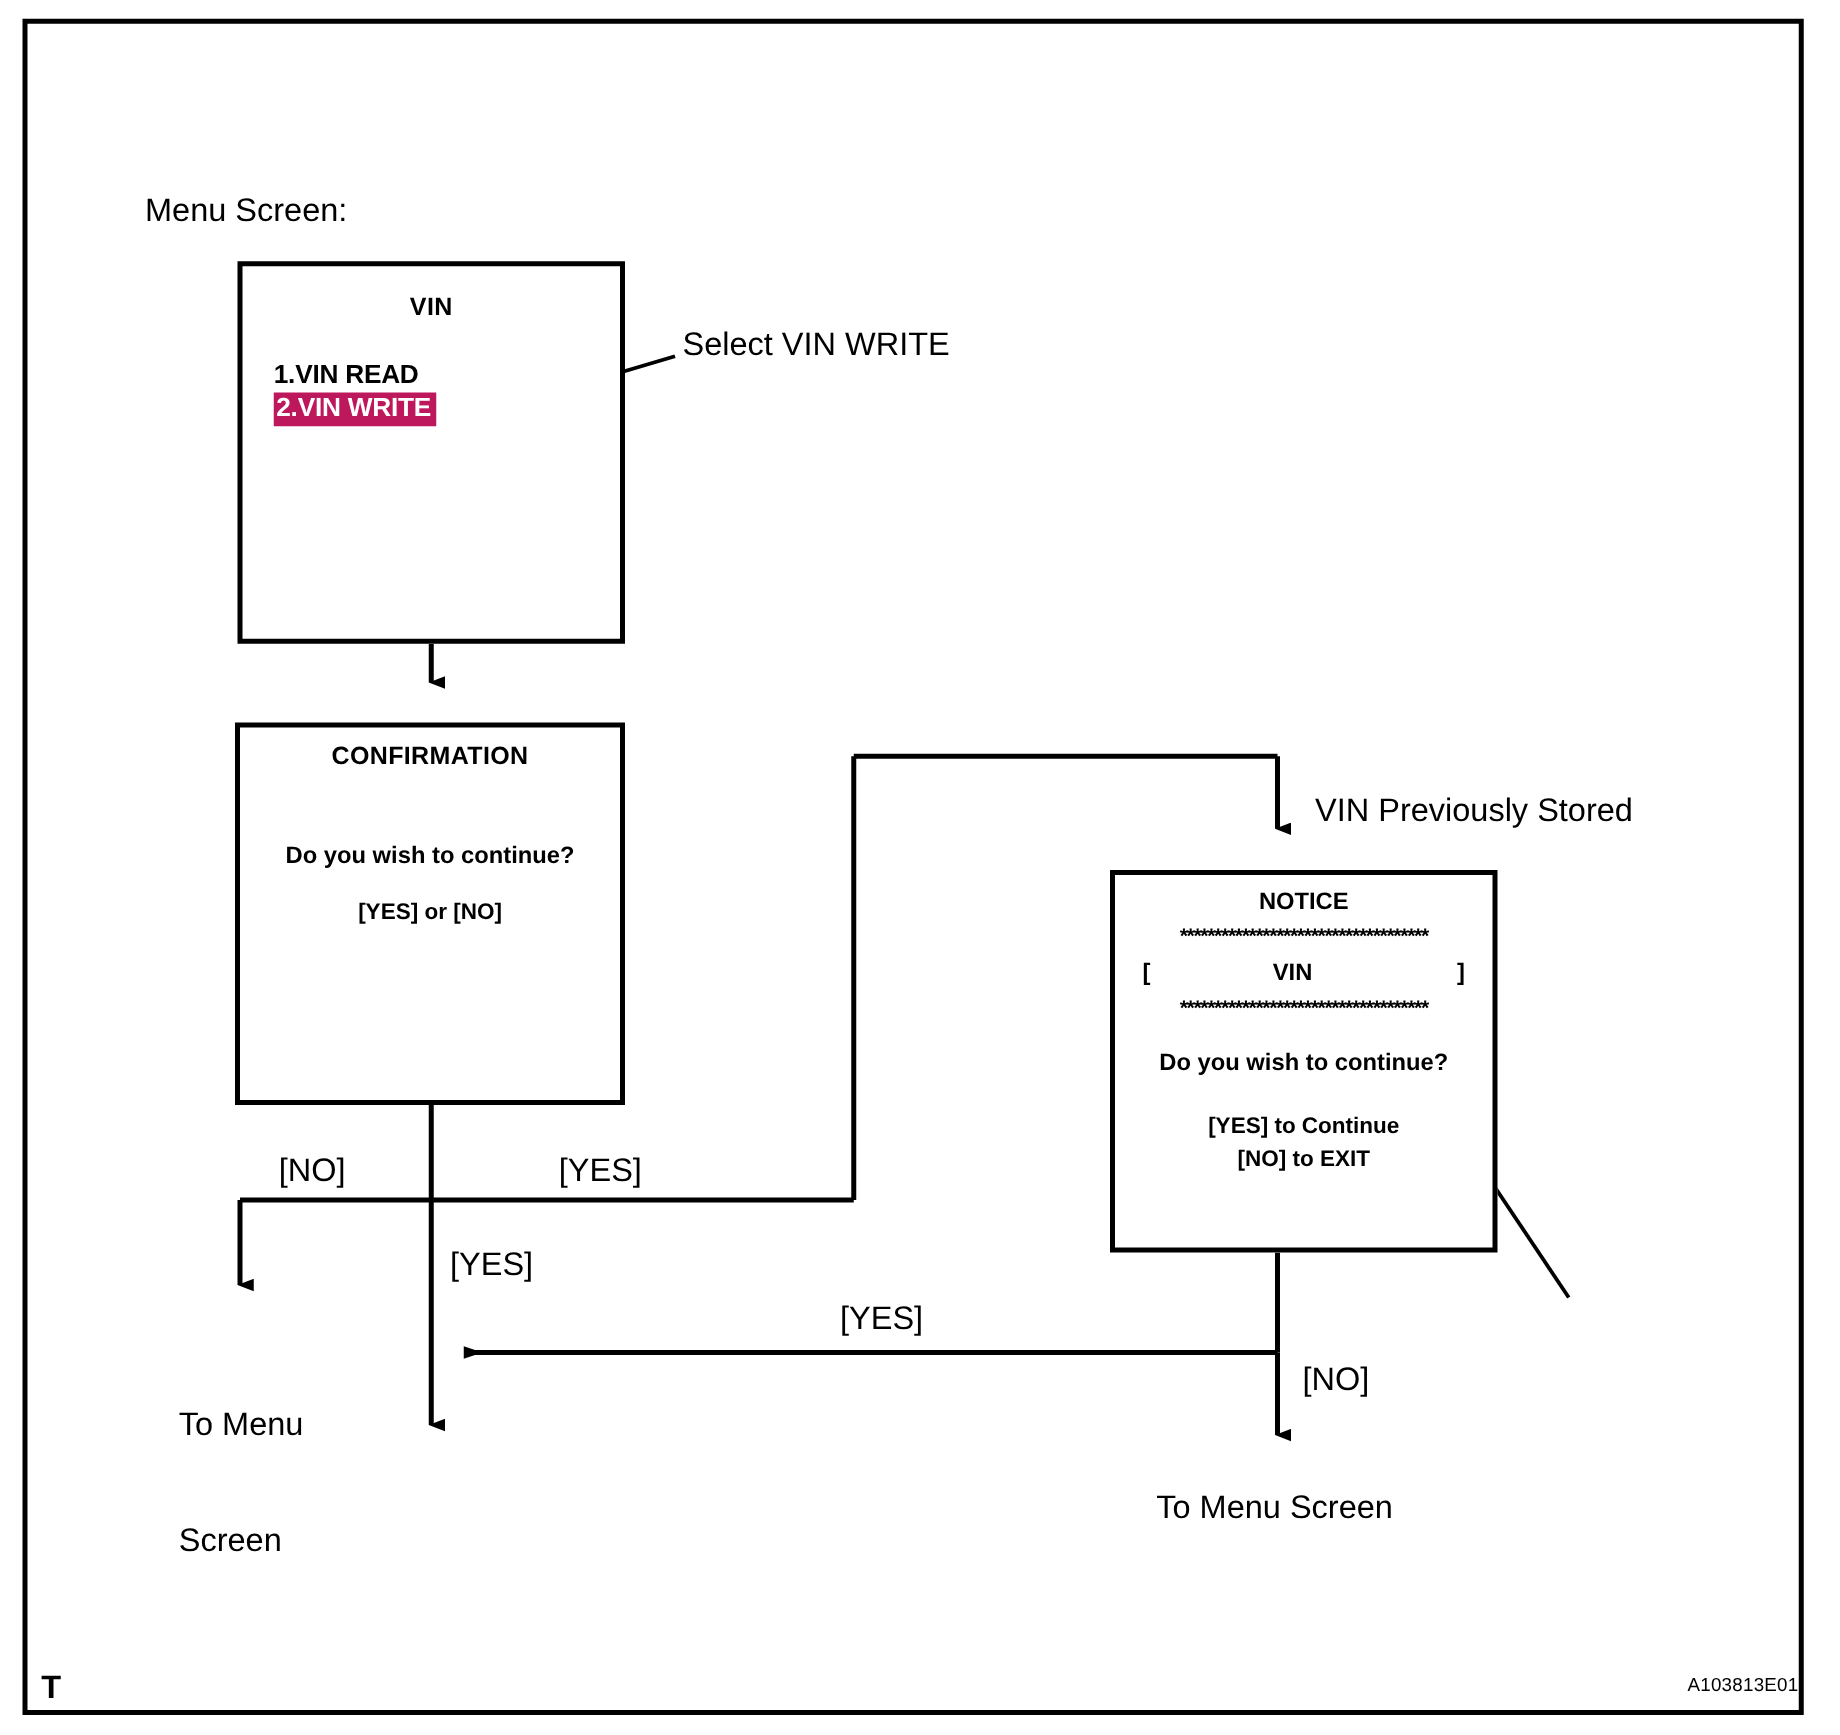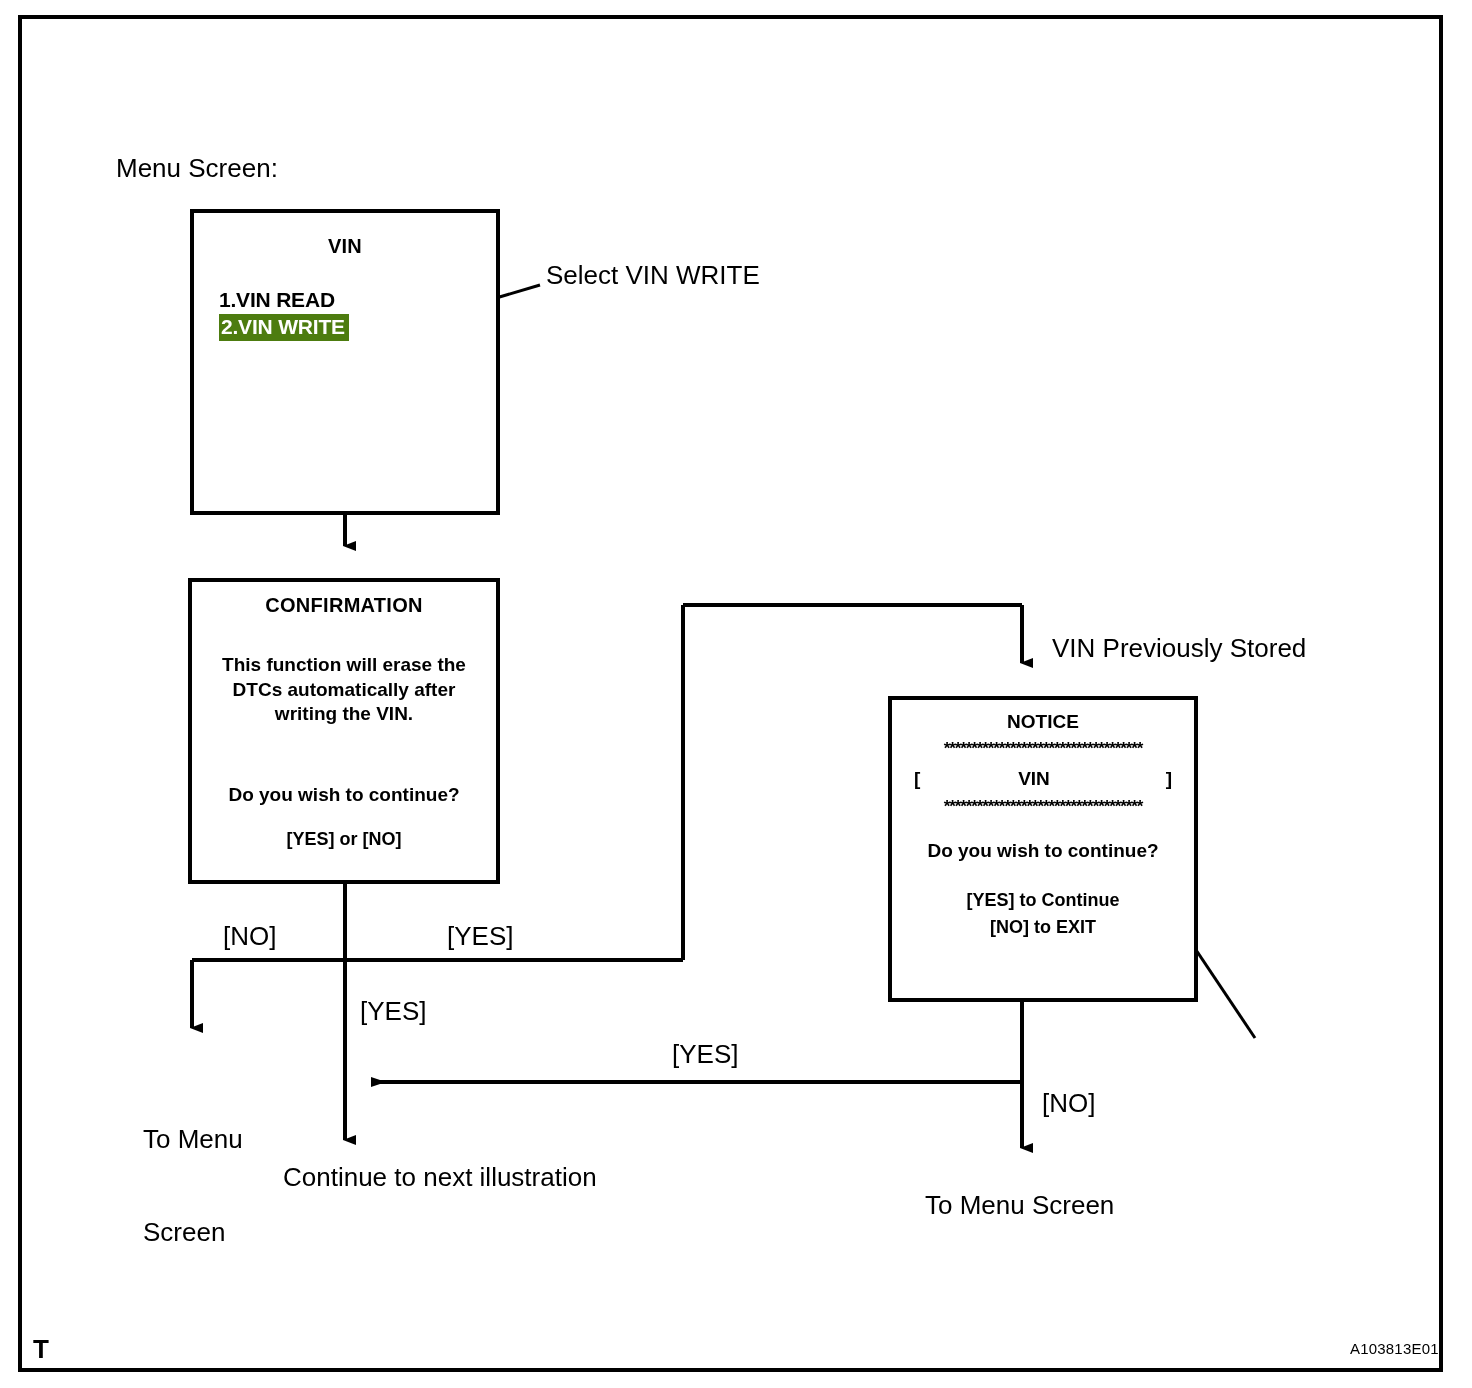--- a/index.html
+++ b/index.html
@@ -58,21 +58,21 @@
   }
   .menu-item {
     font-family: "Liberation Sans", sans-serif;
     font-weight: bold;
     font-size: 21px;
     color: #000;
     letter-spacing: -0.2px;
     white-space: pre;
   }
   .menu-item.selected {
-    background: #4d7c0f;
+    background: #be185d;
     color: #ffffff;
     padding: 1px 4px 2px 2px;
     display: inline-block;
   }
   .stars {
     font-family: "Liberation Sans", sans-serif;
     font-weight: bold;
     font-size: 17px;
     letter-spacing: -1.1px;
     color: #000;
@@ -173,25 +173,20 @@
           <span class="menu-item selected">2.VIN WRITE</span>
         </div>
       </div>
     </div>
   </div>
 
   <div class="abs label-plain" style="left:546px; top:259px;">Select VIN WRITE</div>
 
   <div class="screen-box" style="left:188px; top:578px; width:312px; height:306px;">
     <div class="screen-title" style="margin-top:12px;">CONFIRMATION</div>
-    <div class="screen-text" style="margin-top:36px;">
-      <div>This function will erase the</div>
-      <div>DTCs automatically after</div>
-      <div>writing the VIN.</div>
-    </div>
     <div class="screen-text" style="margin-top:56px;">Do you wish to continue?</div>
     <div class="screen-text" style="margin-top:20px; font-size:18px;">[YES] or [NO]</div>
   </div>
 
   <div class="screen-box" style="left:888px; top:696px; width:310px; height:306px;">
     <div class="screen-text" style="margin-top:10px;">NOTICE</div>
     <div class="stars" style="margin-top:4px; padding:0 10px;">************************************</div>
     <div class="vin-row" style="margin-top:9px; padding:0 22px;">
       <span>[</span>
       <span style="margin-left:-18px;">VIN</span>
@@ -214,21 +209,20 @@
 
   <div class="abs flow-label" style="left:672px; top:1039px;">[YES]</div>
 
   <div class="abs flow-label" style="left:1042px; top:1088px;">[NO]</div>
 
   <div class="abs flow-label" style="left:143px; top:1062px;">
     <div>To Menu</div>
     <div>Screen</div>
   </div>
 
-  <div class="abs flow-label" style="left:283px; top:1162px;">Continue to next illustration</div>
 
   <div class="abs flow-label" style="left:925px; top:1190px;">To Menu Screen</div>
 
   <div class="abs tmark" style="left:33px; top:1334px;">T</div>
 
   <div class="abs corner-code" style="left:1350px; top:1340px;">A103813E01</div>
 
 </div>
 
 </body></html>

